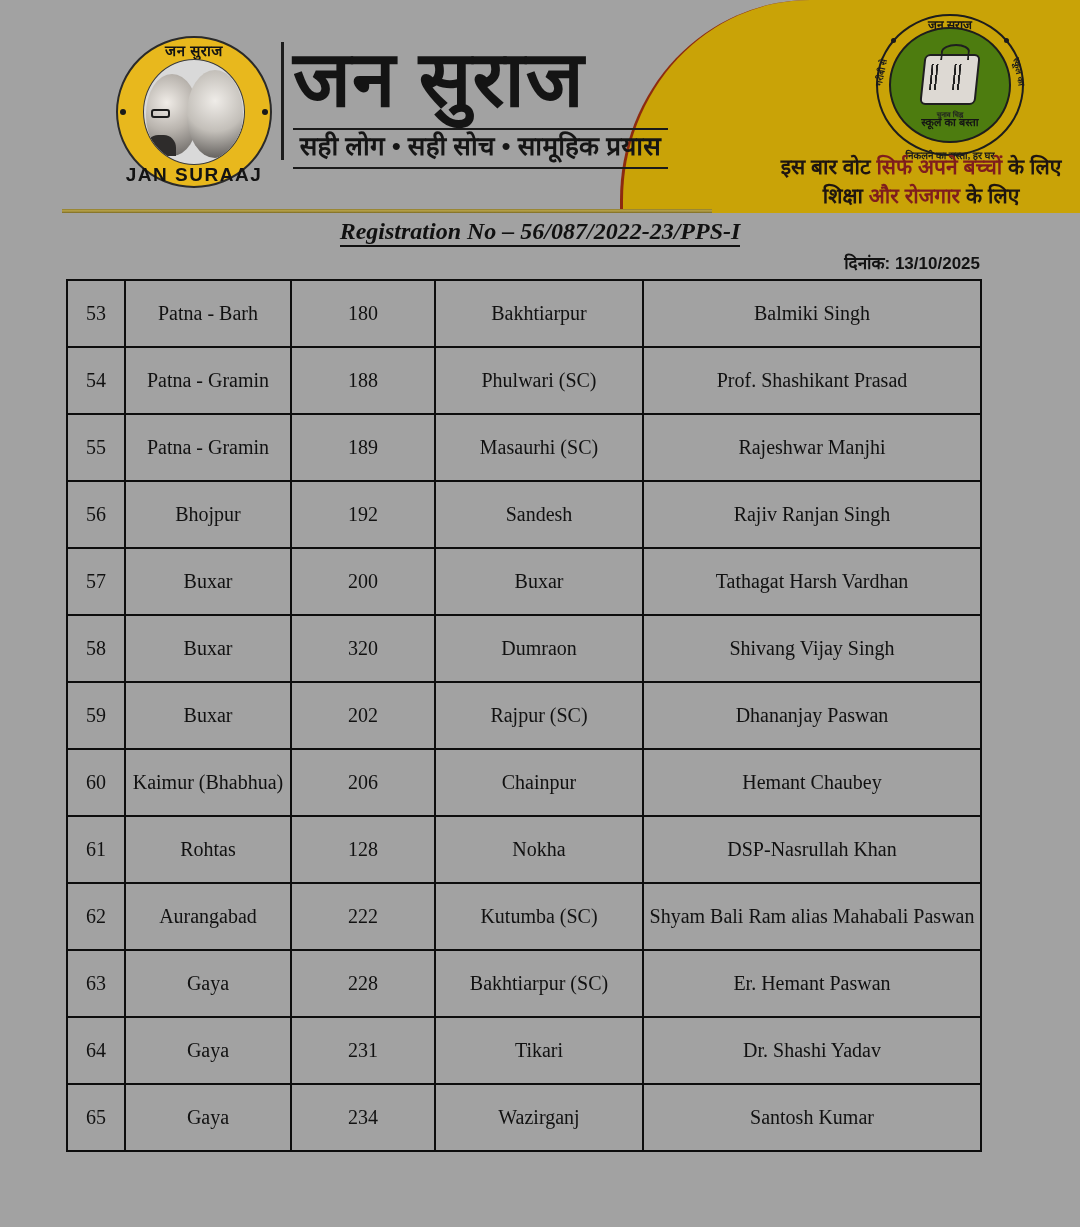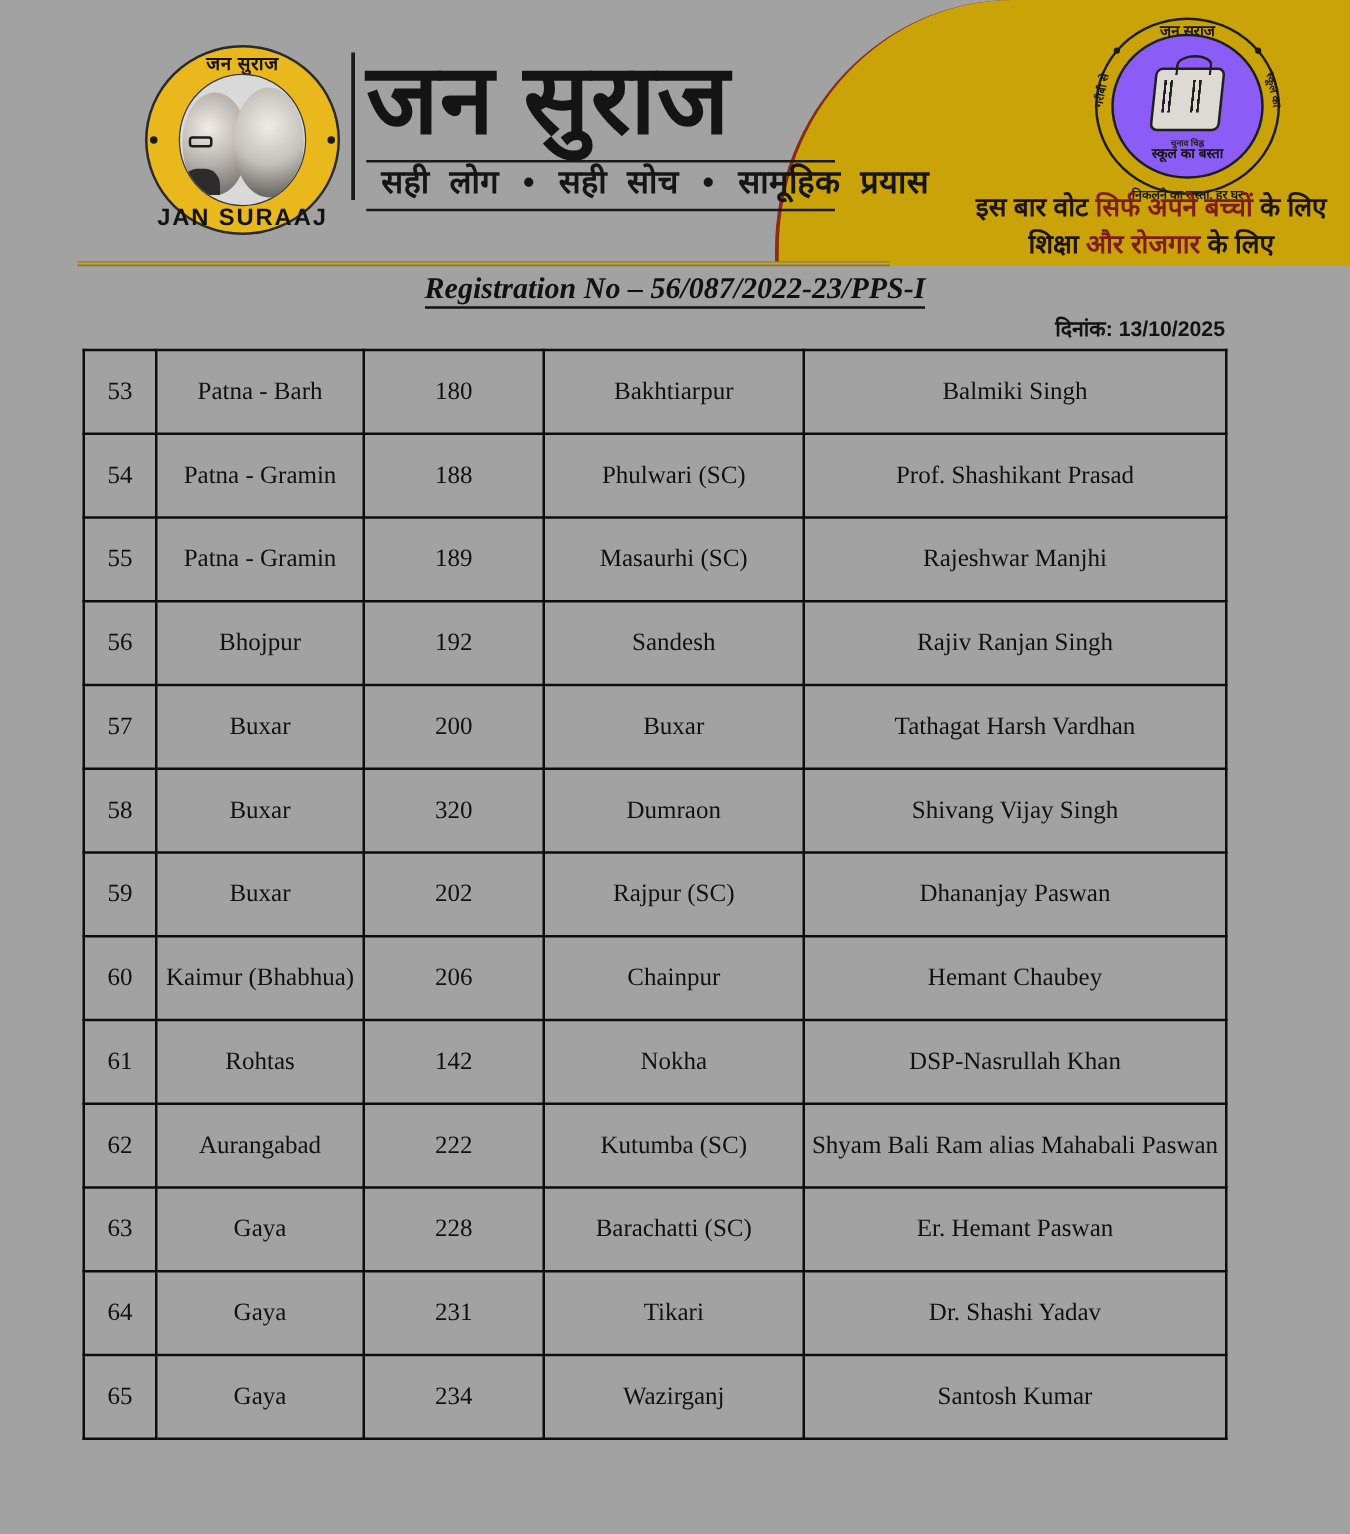--- a/index.html
+++ b/index.html
@@ -144,50 +144,49 @@
   }
   .wordmark-rule-top,
   .wordmark-rule-bot {
     height: 2px;
     background: #1a1a1a;
     width: 100%;
   }
   .wordmark-rule-top { margin-top: 4px; }
   .wordmark-rule-bot { margin-top: 3px; }
   .wordmark-sub {
-    font-family: Liberation Mono, monospace;
+    font-family: Liberation Serif, serif;
     font-size: 26px;
     font-weight: bold;
     color: #151515;
     text-align: center;
     line-height: 34px;
     white-space: nowrap;
     letter-spacing: .3px;
-    margin-left: 12px;
   }
 
   
   .seal {
     position: absolute;
     left: 876px;
     top: 14px;
     width: 148px;
     height: 142px;
   }
   .seal-ring-outer {
     position: absolute; inset: 0;
     border-radius: 50%;
     border: 2px solid #1d1d1d;
   }
   .seal-ring-inner {
     position: absolute;
     left: 9%; top: 9%; width: 82%; height: 82%;
     border-radius: 50%;
     border: 2px solid #1d1d1d;
-    background: #8b5cf6;
+    background: #4d7c0f;
   }
   .seal-bag {
     position: absolute;
     left: 26%; top: 22%;
     width: 48%; height: 45%;
     background: #ddd9d3;
     border: 2px solid #1f1f1f;
     border-radius: 6px;
     transform: skewX(-6deg);
   }
@@ -454,36 +453,36 @@
         <tr>
           <td>60</td>
           <td>Kaimur (Bhabhua)</td>
           <td>206</td>
           <td>Chainpur</td>
           <td>Hemant Chaubey</td>
         </tr>
         <tr>
           <td>61</td>
           <td>Rohtas</td>
-          <td>142</td>
+          <td>128</td>
           <td>Nokha</td>
           <td>DSP-Nasrullah Khan</td>
         </tr>
         <tr>
           <td>62</td>
           <td>Aurangabad</td>
           <td>222</td>
           <td>Kutumba (SC)</td>
           <td>Shyam Bali Ram alias Mahabali Paswan</td>
         </tr>
         <tr>
           <td>63</td>
           <td>Gaya</td>
           <td>228</td>
-          <td>Barachatti (SC)</td>
+          <td>Bakhtiarpur (SC)</td>
           <td>Er. Hemant Paswan</td>
         </tr>
         <tr>
           <td>64</td>
           <td>Gaya</td>
           <td>231</td>
           <td>Tikari</td>
           <td>Dr. Shashi Yadav</td>
         </tr>
         <tr>

